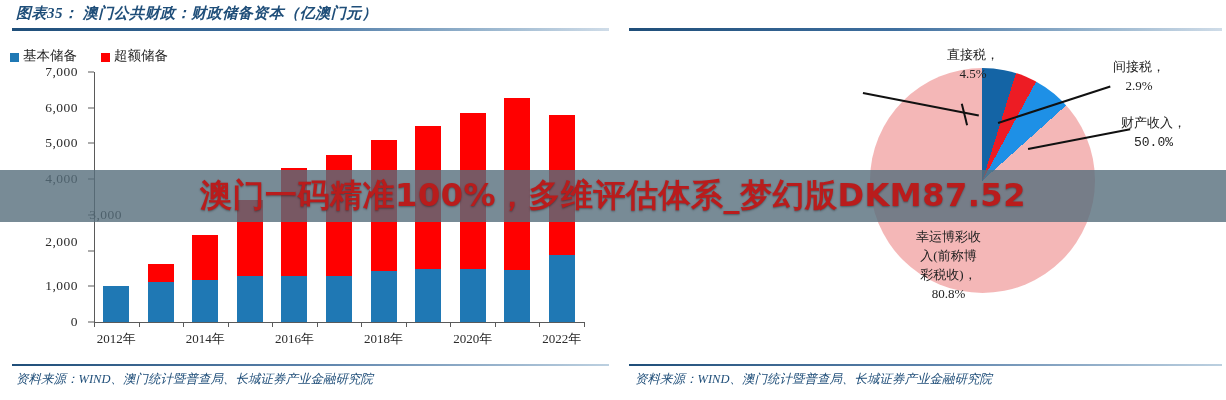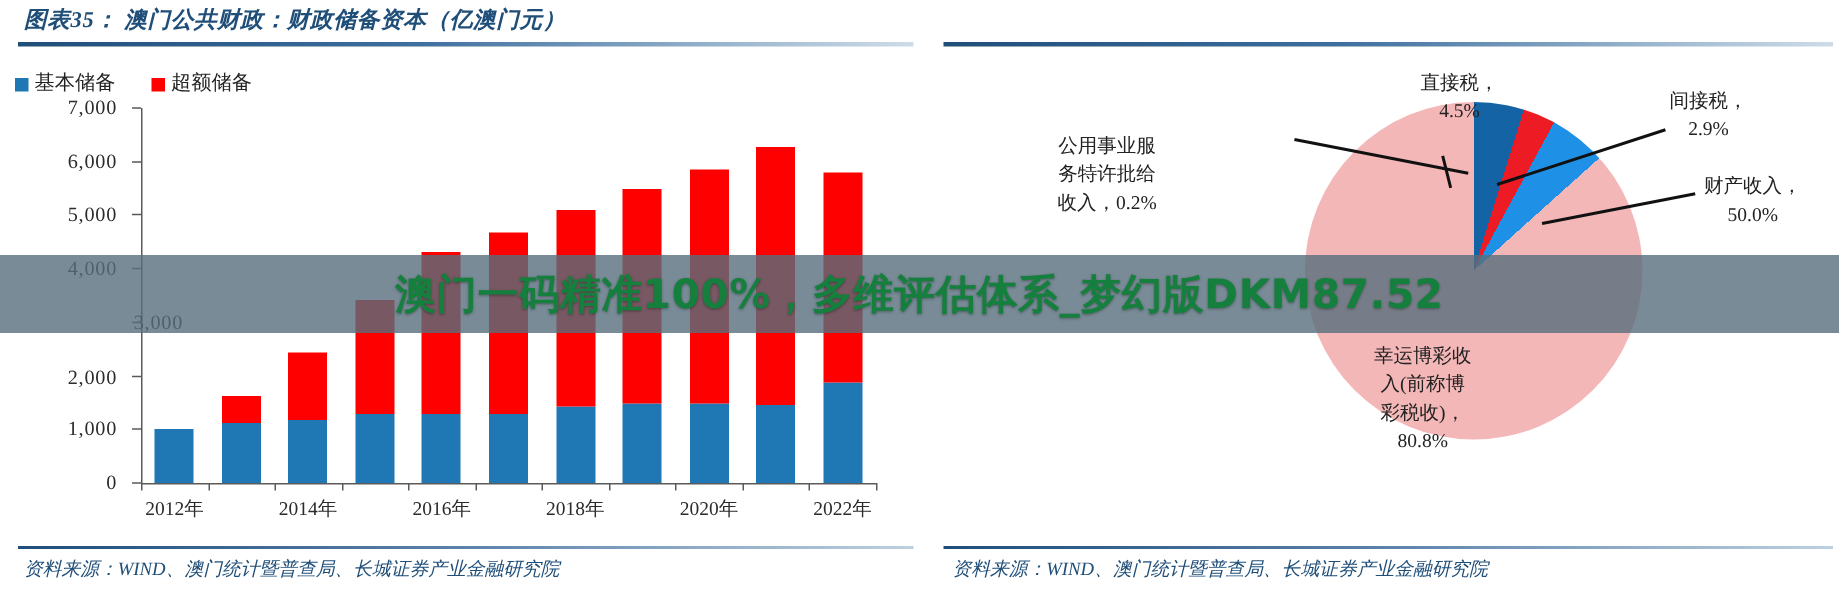--- a/index.html
+++ b/index.html
@@ -78,21 +78,21 @@
 
   
   #watermark-band{
     position:absolute;left:0;top:170px;width:1226px;height:52px;
     background:rgba(86,110,124,.80);
     display:flex;align-items:center;justify-content:center;
     z-index:50;pointer-events:none;
   }
   #watermark-text{
     font-family:"DejaVu Sans","Liberation Sans",sans-serif;
-    font-weight:bold;font-size:27px;color:#15803d;letter-spacing:.5px;
+    font-weight:bold;font-size:32px;color:#b91c1c;letter-spacing:.5px;
     text-shadow:0 1px 2px rgba(0,0,0,.35);
   }
 </style>
 </head>
 <body>
 
 <div class="page">
 
   <div class="panel" id="panel-left">
     <div class="panel-title">图表35： 澳门公共财政：财政储备资本（亿澳门元）</div>
@@ -108,21 +108,21 @@
         </span>
       </div>
 
       <div class="axis-y-line"></div>
       <div class="axis-x-line"></div>
       <div id="y-axis">
           <div class="ylabel" style="top: 282px;">0</div>
           <div class="ytickmark" style="top: 282px;"></div>
           <div class="ylabel" style="top: 246.286px;">1,000</div>
           <div class="ytickmark" style="top: 246.286px;"></div>
-          <div class="ylabel" style="top: 212px;">2,000</div>
+          <div class="ylabel" style="top: 202px;">2,000</div>
           <div class="ytickmark" style="top: 210.571px;"></div>
           <div class="ylabel" style="top: 174.857px; padding-left: 44px;">3,000</div>
           <div class="ytickmark" style="top: 174.857px;"></div>
           <div class="ylabel" style="top: 139.143px;">4,000</div>
           <div class="ytickmark" style="top: 139.143px;"></div>
           <div class="ylabel" style="top: 103.429px;">5,000</div>
           <div class="ytickmark" style="top: 103.429px;"></div>
           <div class="ylabel" style="top: 67.7143px;">6,000</div>
           <div class="ytickmark" style="top: 67.7143px;"></div>
           <div class="ylabel" style="top: 32px;">7,000</div>
@@ -204,37 +204,32 @@
 
     <div id="pie-chart">
       <div id="pie" style="background: conic-gradient(rgb(20, 100, 165) 0deg, rgb(20, 100, 165) 17.308deg, rgb(237, 28, 36) 17.308deg, rgb(237, 28, 36) 28.462deg, rgb(30, 144, 230) 28.462deg, rgb(30, 144, 230) 48.077deg, rgb(244, 183, 183) 48.077deg, rgb(244, 183, 183) 360deg);"></div>
 
       <div class="leader" style="left:250px;top:62px;width:118px;transform:rotate(11deg);"></div>
       <div class="leader" style="left:349px;top:73px;width:22px;transform:rotate(76deg);"></div>
       <div class="leader" style="left:385px;top:92px;width:118px;transform:rotate(-18deg);"></div>
       <div class="leader" style="left:415px;top:118px;width:104px;transform:rotate(-11deg);"></div>
 
 
-      <div class="pie-label ctr" style="left:92px;top:58px;">
-        <div>公用事业服</div>
-        <div>务特许批给</div>
-        <div>收入，0.2%</div>
-      </div>
 
       <div class="pie-label ctr" style="left:334px;top:16px;">
         <div>直接税，</div>
         <div>4.5%</div>
       </div>
 
       <div class="pie-label ctr" style="left:500px;top:28px;">
         <div>间接税，</div>
         <div>2.9%</div>
       </div>
 
-      <div class="pie-label ctr" style="left:523px;top:85px;">
+      <div class="pie-label ctr" style="left:508px;top:85px;font-family:Liberation Mono, monospace;">
         <div>财产收入，</div>
         <div>50.0%</div>
       </div>
 
       <div class="pie-label ctr" style="left:303px;top:198px;font-family:Liberation Serif, serif;">
         <div>幸运博彩收</div>
         <div>入(前称博</div>
         <div>彩税收)，</div>
         <div>80.8%</div>
       </div>

